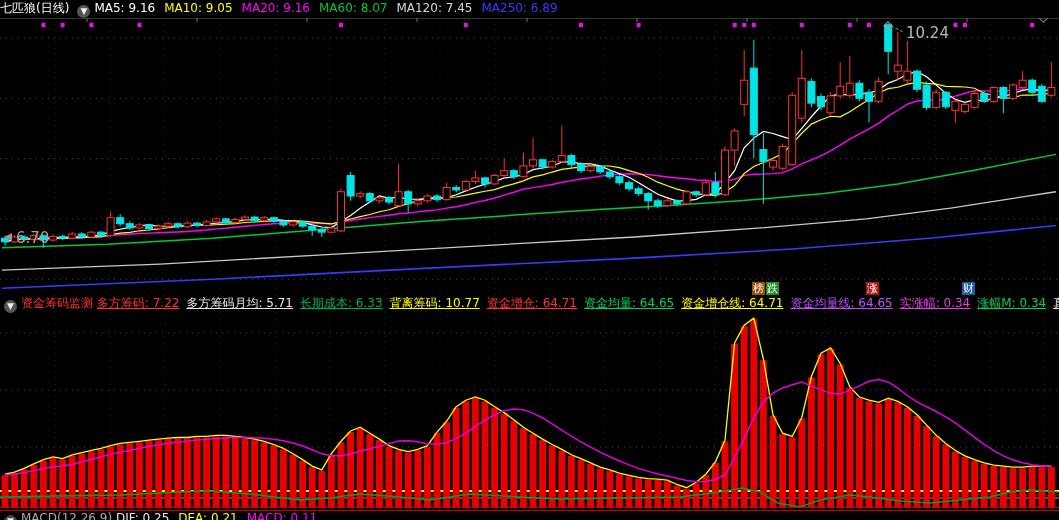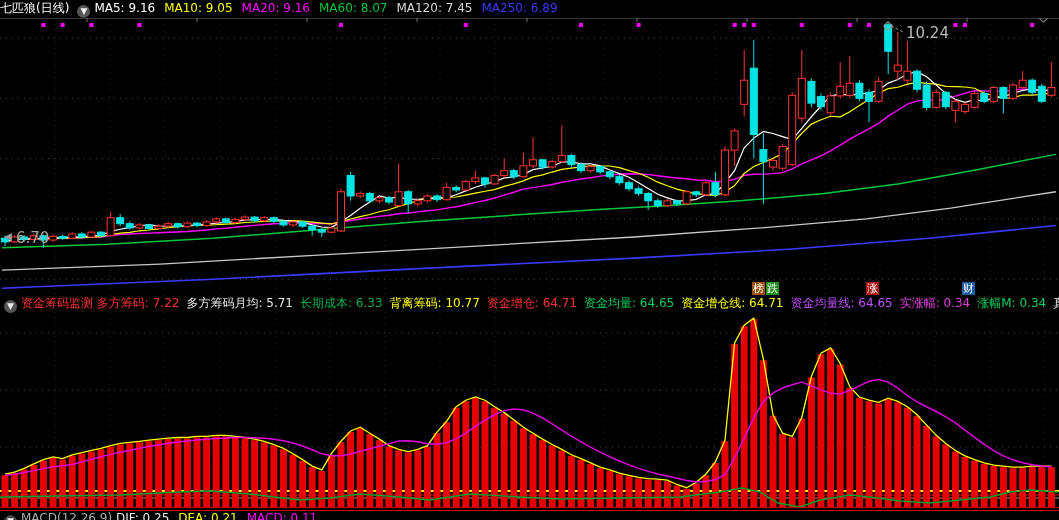--- a/index.html
+++ b/index.html
@@ -6,21 +6,21 @@
     font-family:"DejaVu Sans",sans-serif;}
   #stage{position:relative;width:1059px;height:520px;background:#000;}
   .row{position:absolute;left:0;width:990px;white-space:nowrap;}
   #topbar{top:0;height:18px;font-size:12px;line-height:17px;color:#ddd;}
   #topbar .t{color:#fff;margin-right:4px;}
   .chev{display:inline-block;width:13px;height:13px;border-radius:50%;background:#555;
     color:#eee;font-size:9px;line-height:13px;text-align:center;vertical-align:-2px;margin:0 4px;}
   .kv{margin-right:9px;}
   #chart1{position:absolute;top:18px;left:0;}
   #panel2hdr{top:296px;height:16px;font-size:12px;line-height:15px;}
-  #panel2hdr .kv{margin-right:7px;}
+  #panel2hdr .kv{margin-right:7px;text-decoration:underline;}
   #chart2{position:absolute;top:312px;left:0;}
   .badge{position:absolute;top:282px;height:13px;font-size:11px;line-height:13px;
     color:#fff;padding:0 1px;}
   .sep{position:absolute;left:0;width:1059px;height:1px;background:#c80000;}
   #macdrow{top:511px;height:14px;font-size:12px;line-height:14px;color:#ccc;}
   .dim{color:#aaa;}
 </style>
 </head>
 <body>
 <div id="stage">

